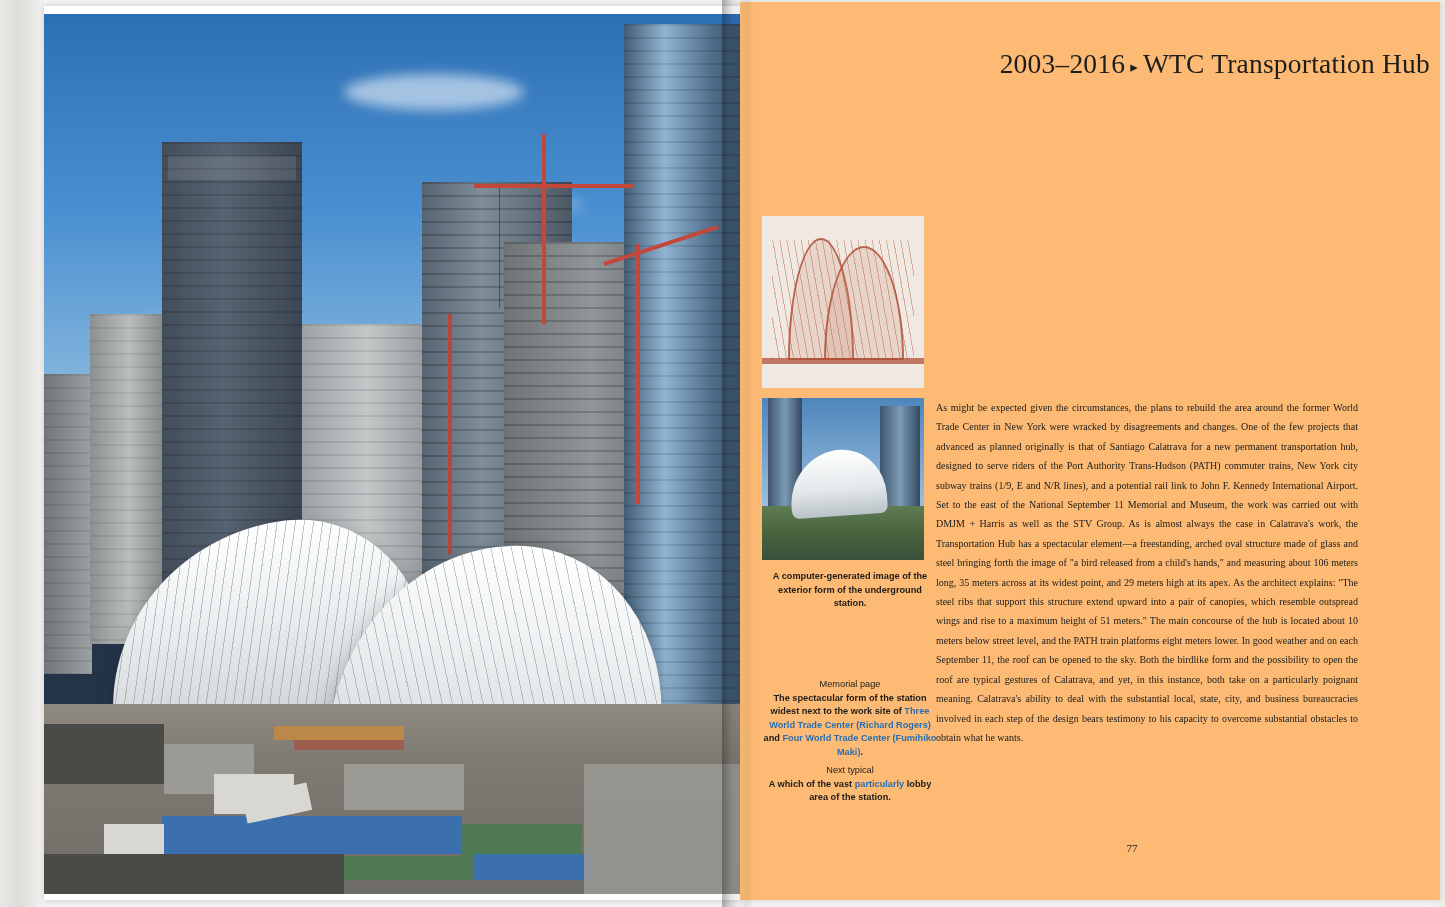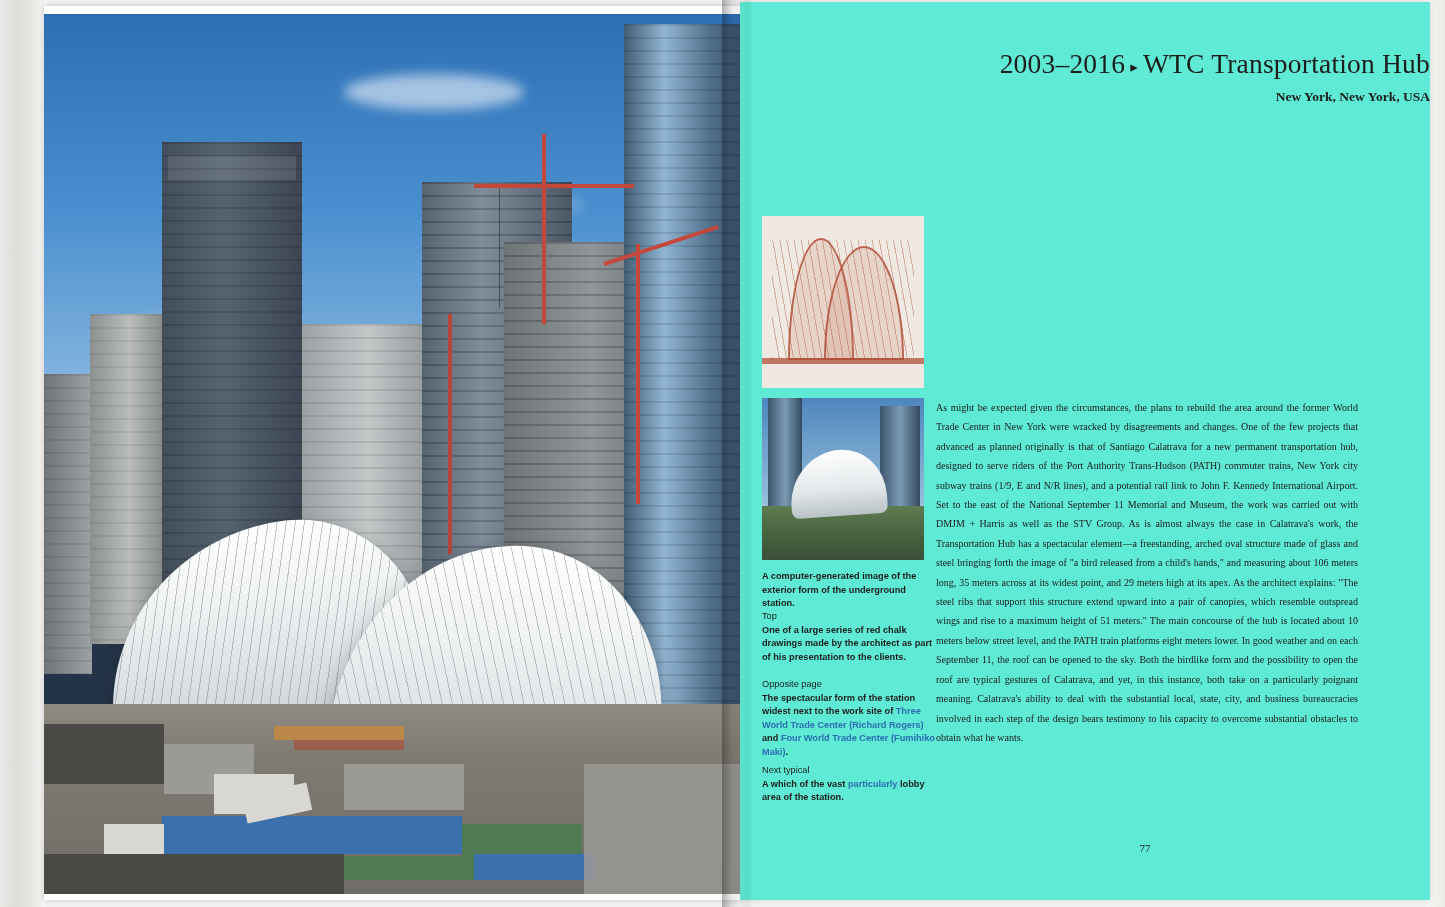--- a/index.html
+++ b/index.html
@@ -40,23 +40,24 @@
     left: 44px; top: 6px;
     width: 696px; height: 894px;
     background: #ffffff;
     box-shadow: 0 0 6px rgba(0,0,0,0.18);
     overflow: hidden;
   }
   .page-right {
     position: absolute;
     left: 740px; top: 2px;
     width: 690px; height: 898px;
-    background: #5eead4;
+    background: #fdba74;
     box-shadow: 0 0 6px rgba(0,0,0,0.12);
     overflow: hidden;
+    padding-left: 10px;
   }
   .gutter {
     position: absolute;
     left: 722px; top: 0;
     width: 32px; height: 907px;
     background: linear-gradient(to right,
        rgba(0,0,0,0.30) 0%,
        rgba(0,0,0,0.10) 28%,
        rgba(0,0,0,0.02) 52%,
        rgba(0,0,0,0.06) 78%,
@@ -249,38 +250,39 @@
     transform: rotate(-4deg);
   }
 
   .cap {
     position: absolute;
     font-family: "Liberation Sans", sans-serif;
     font-size: 9.2px;
     line-height: 13.5px;
     color: #1d1d1b;
     width: 176px;
+    text-align: center;
   }
   .cap b { font-weight: bold; }
   .cap .lbl { font-weight: normal; }
   .cap-blue { color: #2b6fb0; font-weight: bold; }
 
   .body-col {
     position: absolute;
     left: 196px; top: 396px;
     width: 422px;
     font-family: Liberation Serif, serif;
     font-size: 10px;
     line-height: 19.4px;
     color: #1b1b1b;
     text-align: justify;
   }
   .folio {
     position: absolute;
-    left: 194px; top: 840px;
+    left: 181px; top: 840px;
     width: 422px;
     text-align: center;
     font-family: "Liberation Serif", serif;
     font-size: 11px;
     color: #1d1d1b;
   }
 </style>
 </head>
 <body>
 
@@ -353,48 +355,43 @@
       </div>
     </div>
   </div>
 
   <div class="page-right">
 
     <div class="title-line">
       <span>2003–2016</span><span class="dot">▸</span><span>WTC Transportation Hub</span>
     </div>
 
-    <div class="subtitle-line">New York, New York, USA</div>
 
     <div class="sketch-img">
       <div class="sketch-arc" style="left:26px; top:22px; width:62px; height:118px;"></div>
       <div class="sketch-arc" style="left:62px; top:30px; width:76px; height:110px;"></div>
       <div class="sketch-hatch"></div>
       <div class="sketch-ground"></div>
     </div>
 
     <div class="render-img">
       <div class="render-sky"></div>
       <div class="render-tower" style="left:6px; top:0px; width:34px; height:118px;"></div>
       <div class="render-tower" style="left:118px; top:8px; width:40px; height:112px;"></div>
       <div class="render-ground"></div>
       <div class="render-oculus"></div>
     </div>
 
     <div class="cap" style="left:22px; top:568px;">
       <b>A computer-generated image of the exterior form of the underground station.</b>
     </div>
 
-    <div class="cap" style="left:22px; top:608px;">
-      <span class="lbl">Top</span><br>
-      <b>One of a large series of red chalk drawings made by the architect as part of his presentation to the clients.</b>
-    </div>
 
     <div class="cap" style="left:22px; top:676px;">
-      <span class="lbl">Opposite page</span><br>
+      <span class="lbl">Memorial page</span><br>
       <b>The spectacular form of the station widest next to the work site of </b><b class="cap-blue">Three World Trade Center (Richard Rogers)</b><b> and </b><b class="cap-blue">Four World Trade Center (Fumihiko Maki)</b><b>.</b>
     </div>
 
     <div class="cap" style="left:22px; top:762px;">
       <span class="lbl">Next typical</span><br>
       <b>A which of the vast </b><b class="cap-blue">particularly</b><b> lobby area of the station.</b>
     </div>
 
     <div class="body-col">As might be expected given the circumstances, the plans to rebuild the area around the former World Trade Center in New York were wracked by disagreements and changes. One of the few projects that advanced as planned originally is that of Santiago Calatrava for a new permanent transportation hub, designed to serve riders of the Port Authority Trans-Hudson (PATH) commuter trains, New York city subway trains (1/9, E and N/R lines), and a potential rail link to John F. Kennedy International Airport. Set to the east of the National September 11 Memorial and Museum, the work was carried out with DMJM + Harris as well as the STV Group. As is almost always the case in Calatrava's work, the Transportation Hub has a spectacular element—a freestanding, arched oval structure made of glass and steel bringing forth the image of "a bird released from a child's hands," and measuring about 106 meters long, 35 meters across at its widest point, and 29 meters high at its apex. As the architect explains: "The steel ribs that support this structure extend upward into a pair of canopies, which resemble outspread wings and rise to a maximum height of 51 meters." The main concourse of the hub is located about 10 meters below street level, and the PATH train platforms eight meters lower. In good weather and on each September 11, the roof can be opened to the sky. Both the birdlike form and the possibility to open the roof are typical gestures of Calatrava, and yet, in this instance, both take on a particularly poignant meaning. Calatrava's ability to deal with the substantial local, state, city, and business bureaucracies involved in each step of the design bears testimony to his capacity to overcome substantial obstacles to obtain what he wants.</div>
 

